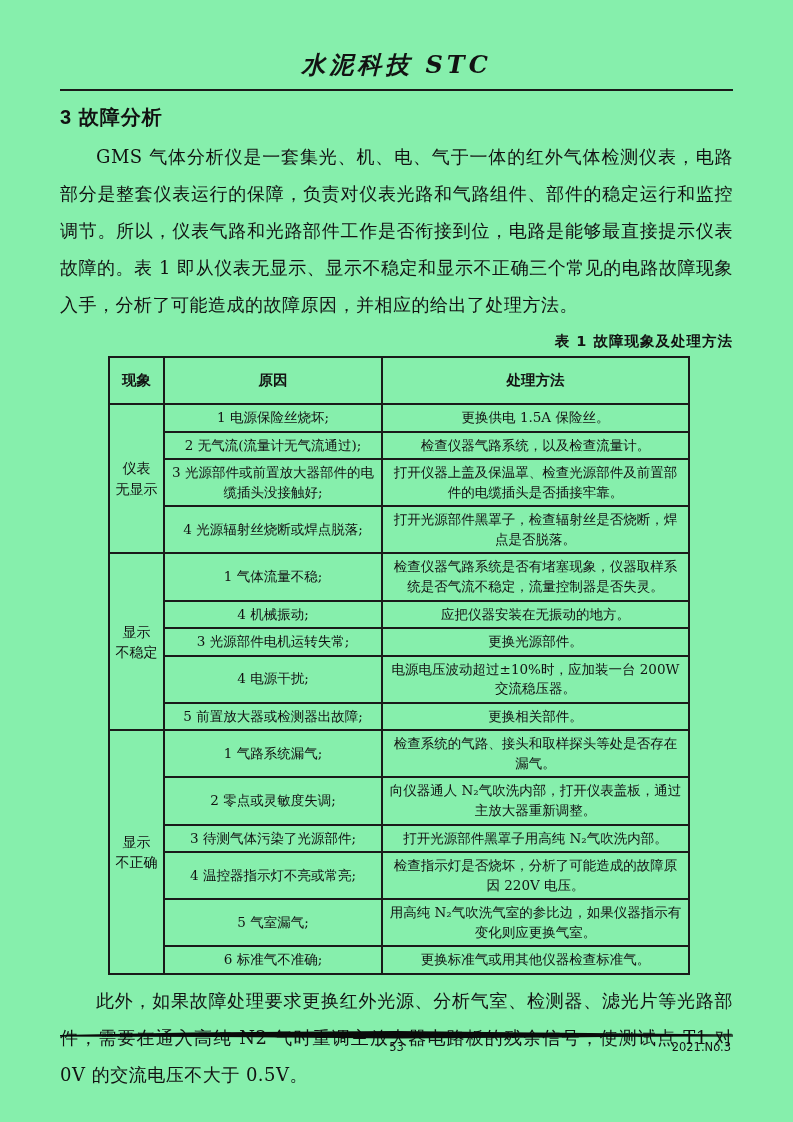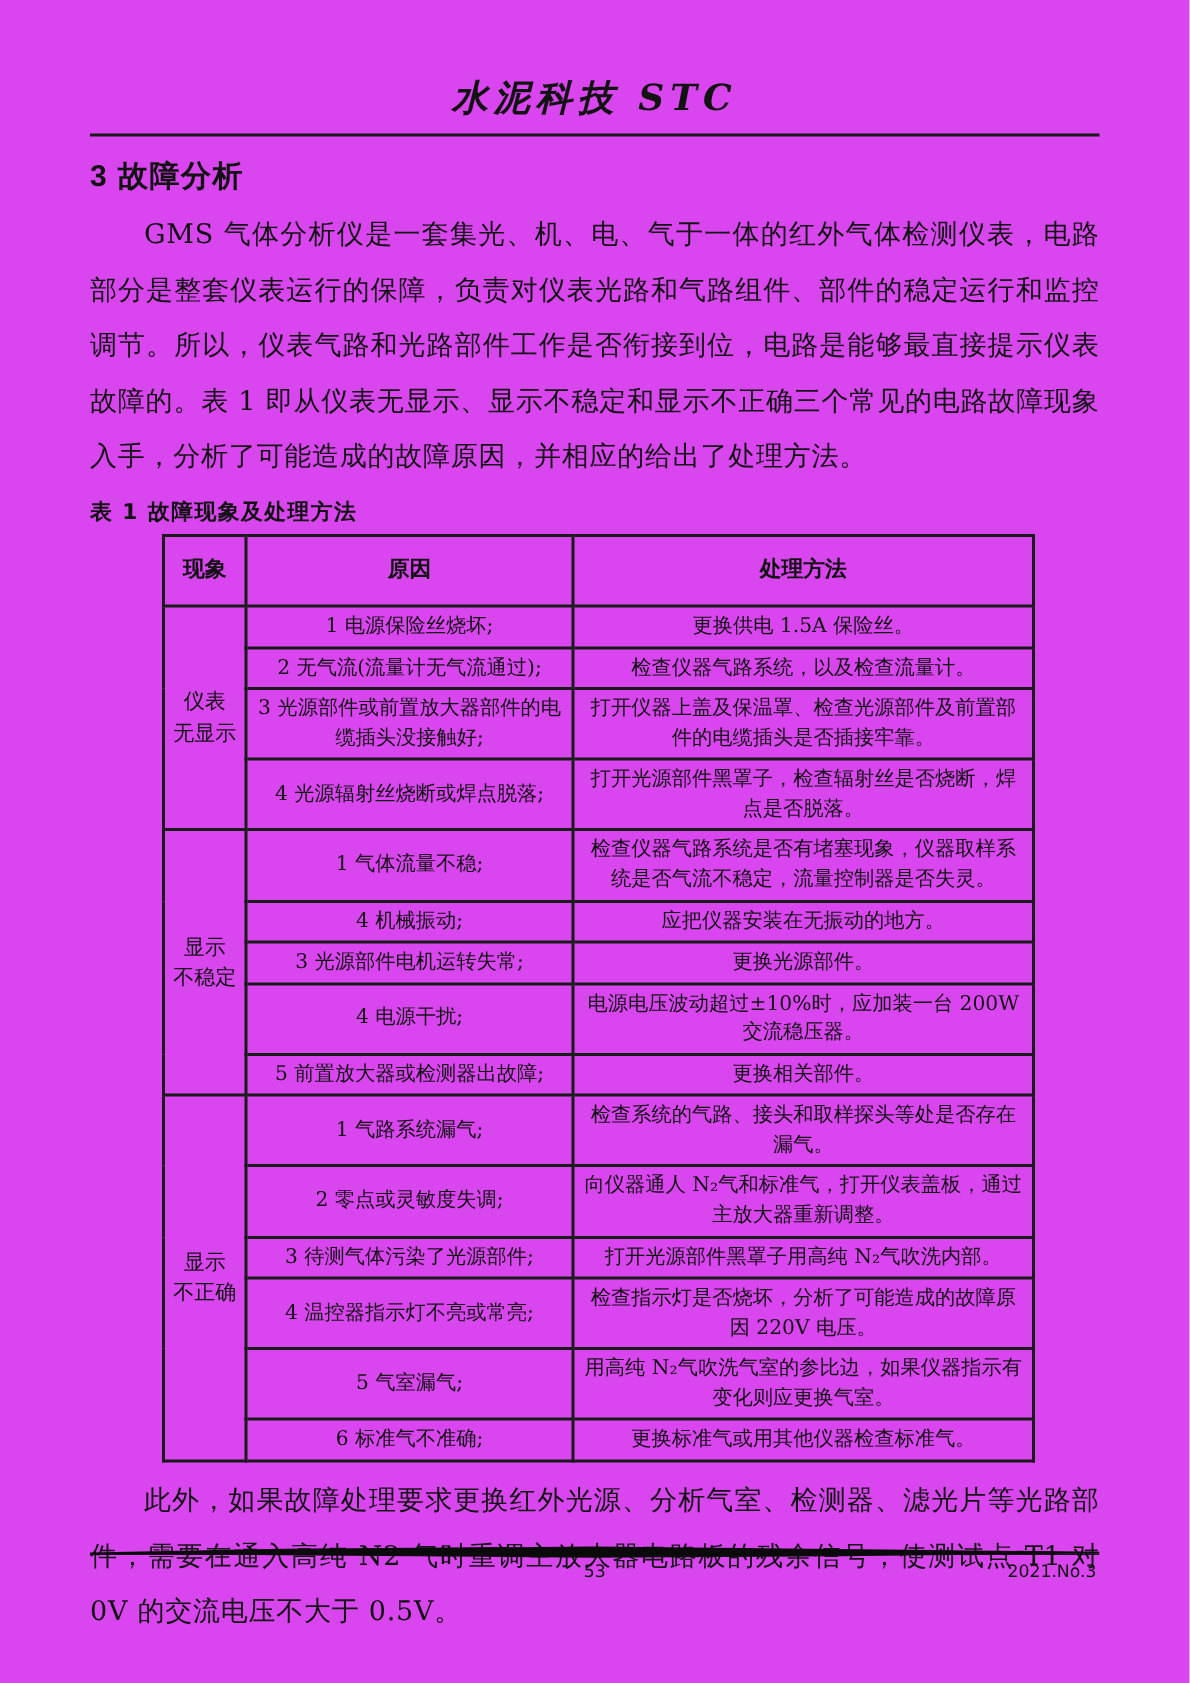--- a/index.html
+++ b/index.html
@@ -1,36 +1,36 @@
 <!DOCTYPE html>
 <html><head>
 <meta charset="utf-8">
 <style>
   html,body{margin:0;padding:0;background:#fff;}
   .page{
     width:793px;height:1122px;position:relative;box-sizing:border-box;
-    padding:50px 60px 0 60px;background:#d946ef;color:#121212;
+    padding:50px 60px 0 60px;background:#86efac;color:#121212;
     font-family:"DejaVu Serif","Liberation Serif",serif;overflow:hidden;
   }
   .journal-title{
     text-align:center;font-size:24px;font-style:italic;font-weight:bold;
     letter-spacing:4px;line-height:30px;
   }
   .header-rule{border-bottom:2px solid #1a1a1a;margin-top:9px;}
   .section-heading{
     font-family:Liberation Sans, sans-serif;
     font-size:20px;font-weight:bold;margin:13px 0 0 0;letter-spacing:1px;
   }
   .body-para{
     font-size:18px;line-height:37px;text-align:justify;text-indent:2em;
     margin:7px 0 0 0;letter-spacing:0.5px;
   }
   .table-caption{
     font-family:"DejaVu Sans","Liberation Sans",sans-serif;font-weight:bold;
-    font-size:14.5px;text-align:left;margin-top:9px;letter-spacing:1px;
+    font-size:14.5px;text-align:right;margin-top:9px;letter-spacing:1px;
   }
   table.fault-table{
     border-collapse:collapse;table-layout:fixed;width:580px;
     margin:5px 0 0 48px;font-size:13.5px;line-height:1.45;
   }
   .fault-table th,.fault-table td{
     border:2px solid #1a1a1a;padding:3px 5px;text-align:center;
     vertical-align:middle;overflow:hidden;
   }
   .fault-table th{
@@ -119,21 +119,21 @@
       </tr>
 
       <tr>
         <td class="phen-cell" rowspan="6">显示
 不正确</td>
         <td>1 气路系统漏气;</td>
         <td>检查系统的气路、接头和取样探头等处是否存在漏气。</td>
       </tr>
       <tr>
         <td>2 零点或灵敏度失调;</td>
-        <td>向仪器通人 N₂气和标准气，打开仪表盖板，通过主放大器重新调整。</td>
+        <td>向仪器通人 N₂气吹洗内部，打开仪表盖板，通过主放大器重新调整。</td>
       </tr>
       <tr>
         <td>3 待测气体污染了光源部件;</td>
         <td>打开光源部件黑罩子用高纯 N₂气吹洗内部。</td>
       </tr>
       <tr>
         <td>4 温控器指示灯不亮或常亮;</td>
         <td>检查指示灯是否烧坏，分析了可能造成的故障原因 220V 电压。</td>
       </tr>
       <tr>

